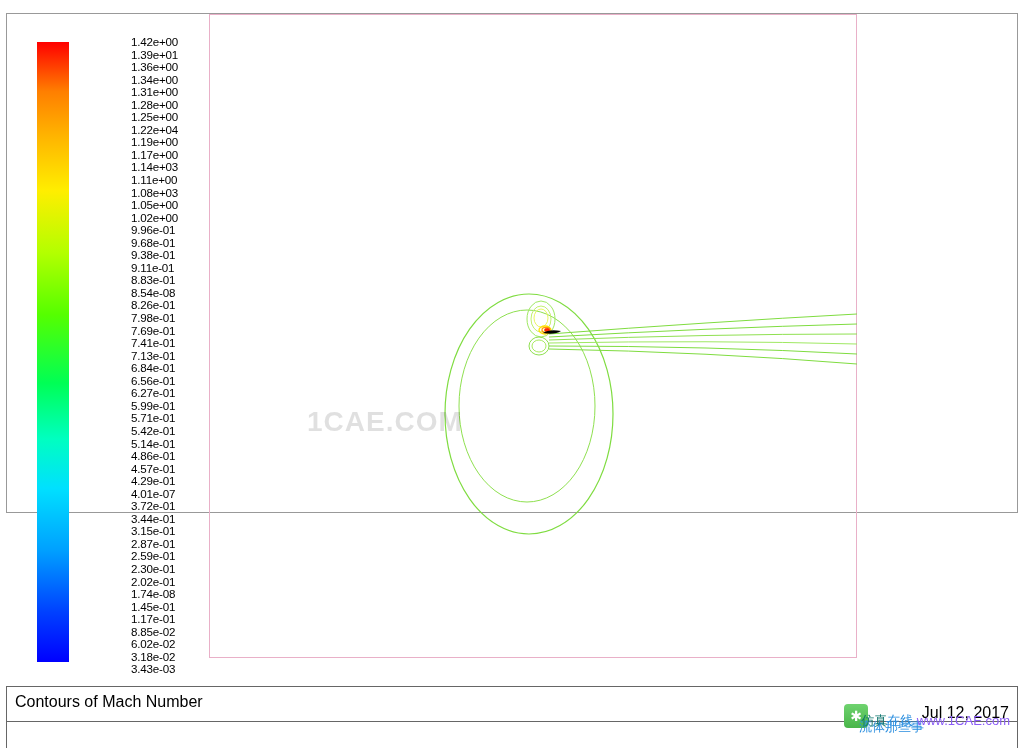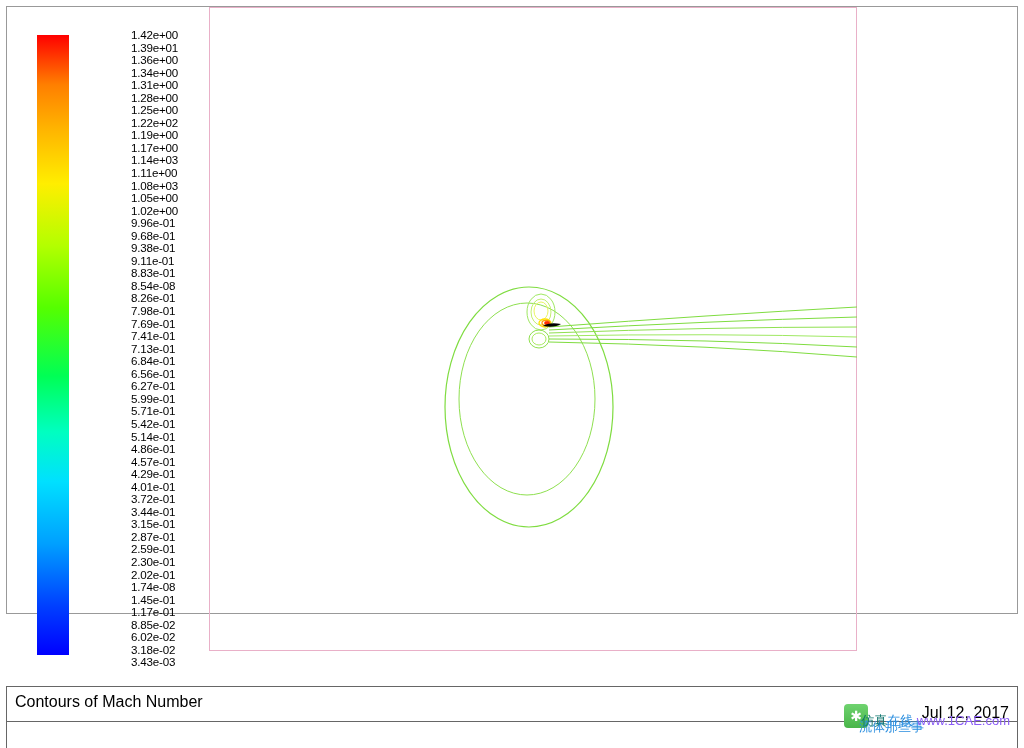--- a/index.html
+++ b/index.html
@@ -8,23 +8,23 @@
     width: 1024px;
     height: 748px;
     background: #ffffff;
     font-family: Arial, Helvetica, sans-serif;
     color: #000;
     overflow: hidden;
   }
   .plot-area {
     position: absolute;
     left: 6px;
-    top: 6px;
+    top: 13px;
     width: 1012px;
-    height: 608px;
+    height: 500px;
     border: 1px solid #999;
     box-sizing: border-box;
     background: #fff;
   }
   .inner-frame {
     position: absolute;
     left: 202px;
     top: 0px;
     width: 648px;
     height: 644px;
@@ -174,21 +174,21 @@
   <div class="colorbar-wrap">
     <div class="colorbar"></div>
     <div class="legend-values" id="legend-values">
         <span>1.42e+00</span>
         <span>1.39e+01</span>
         <span>1.36e+00</span>
         <span>1.34e+00</span>
         <span>1.31e+00</span>
         <span>1.28e+00</span>
         <span>1.25e+00</span>
-        <span>1.22e+02</span>
+        <span>1.22e+04</span>
         <span>1.19e+00</span>
         <span>1.17e+00</span>
         <span>1.14e+03</span>
         <span>1.11e+00</span>
         <span>1.08e+03</span>
         <span>1.05e+00</span>
         <span>1.02e+00</span>
         <span>9.96e-01</span>
         <span>9.68e-01</span>
         <span>9.38e-01</span>
@@ -203,21 +203,21 @@
         <span>6.84e-01</span>
         <span>6.56e-01</span>
         <span>6.27e-01</span>
         <span>5.99e-01</span>
         <span>5.71e-01</span>
         <span>5.42e-01</span>
         <span>5.14e-01</span>
         <span>4.86e-01</span>
         <span>4.57e-01</span>
         <span>4.29e-01</span>
-        <span>4.01e-01</span>
+        <span>4.01e-07</span>
         <span>3.72e-01</span>
         <span>3.44e-01</span>
         <span>3.15e-01</span>
         <span>2.87e-01</span>
         <span>2.59e-01</span>
         <span>2.30e-01</span>
         <span>2.02e-01</span>
         <span>1.74e-08</span>
         <span>1.45e-01</span>
         <span>1.17e-01</span>
@@ -247,20 +247,21 @@
     <ellipse cx="330" cy="332" rx="10" ry="9" fill="none" stroke="#8fe050" stroke-width="1"></ellipse>
     <ellipse cx="330" cy="332" rx="7" ry="6" fill="none" stroke="#a8ea60" stroke-width="1"></ellipse>
 
     <ellipse cx="336" cy="316" rx="6" ry="4" fill="none" stroke="#ffe000" stroke-width="1.3"></ellipse>
     <ellipse cx="337" cy="316" rx="4" ry="2.6" fill="none" stroke="#ff9a00" stroke-width="1.3"></ellipse>
     <ellipse cx="338" cy="316" rx="2.6" ry="1.7" fill="#ff2a00" stroke="#ff2a00" stroke-width="0.6"></ellipse>
 
     <path d="M334 319 q6 -4 18 -2 q-6 4 -18 2 z" fill="#000"></path>
   </svg>
 
+  <div class="watermark">1CAE.COM</div>
 </div>
 
 <div class="footer-box">
   <div class="footer-title">Contours of Mach Number</div>
   <div class="footer-date">Jul 12, 2017</div>
   <div class="footer-divider"></div>
 </div>
 
 <div class="wechat-icon">✱</div>
 <div class="wechat-label">

